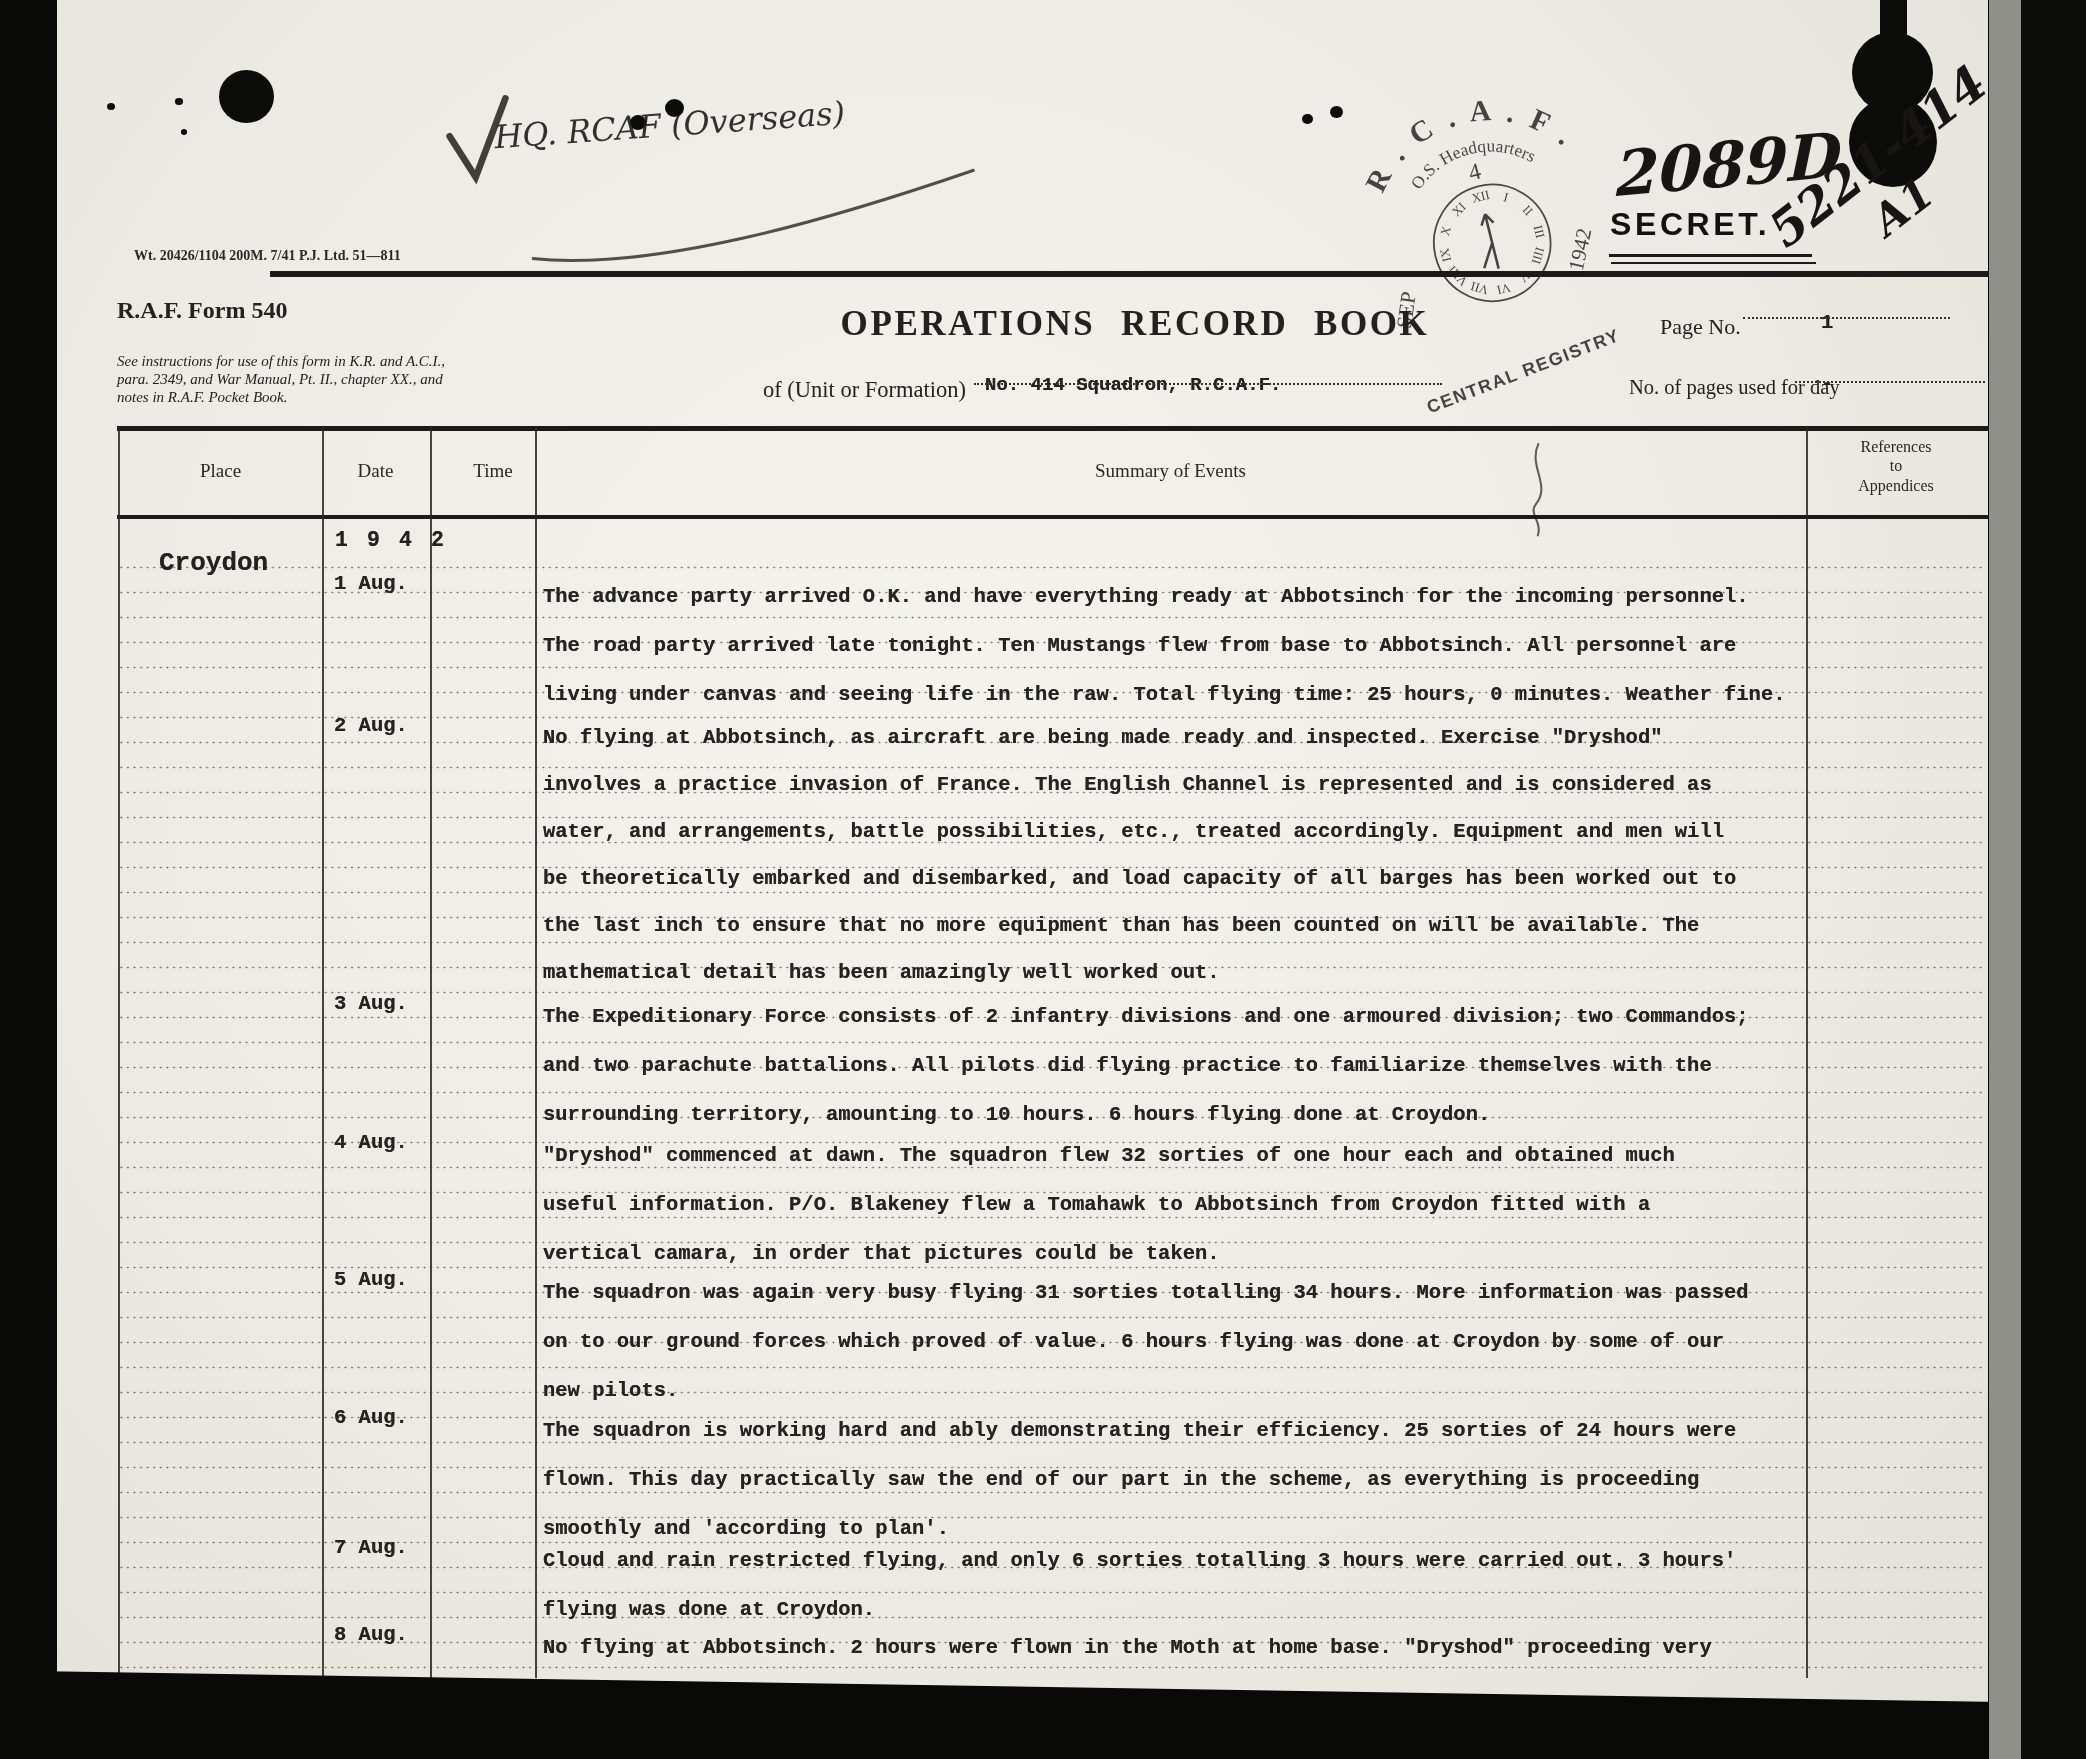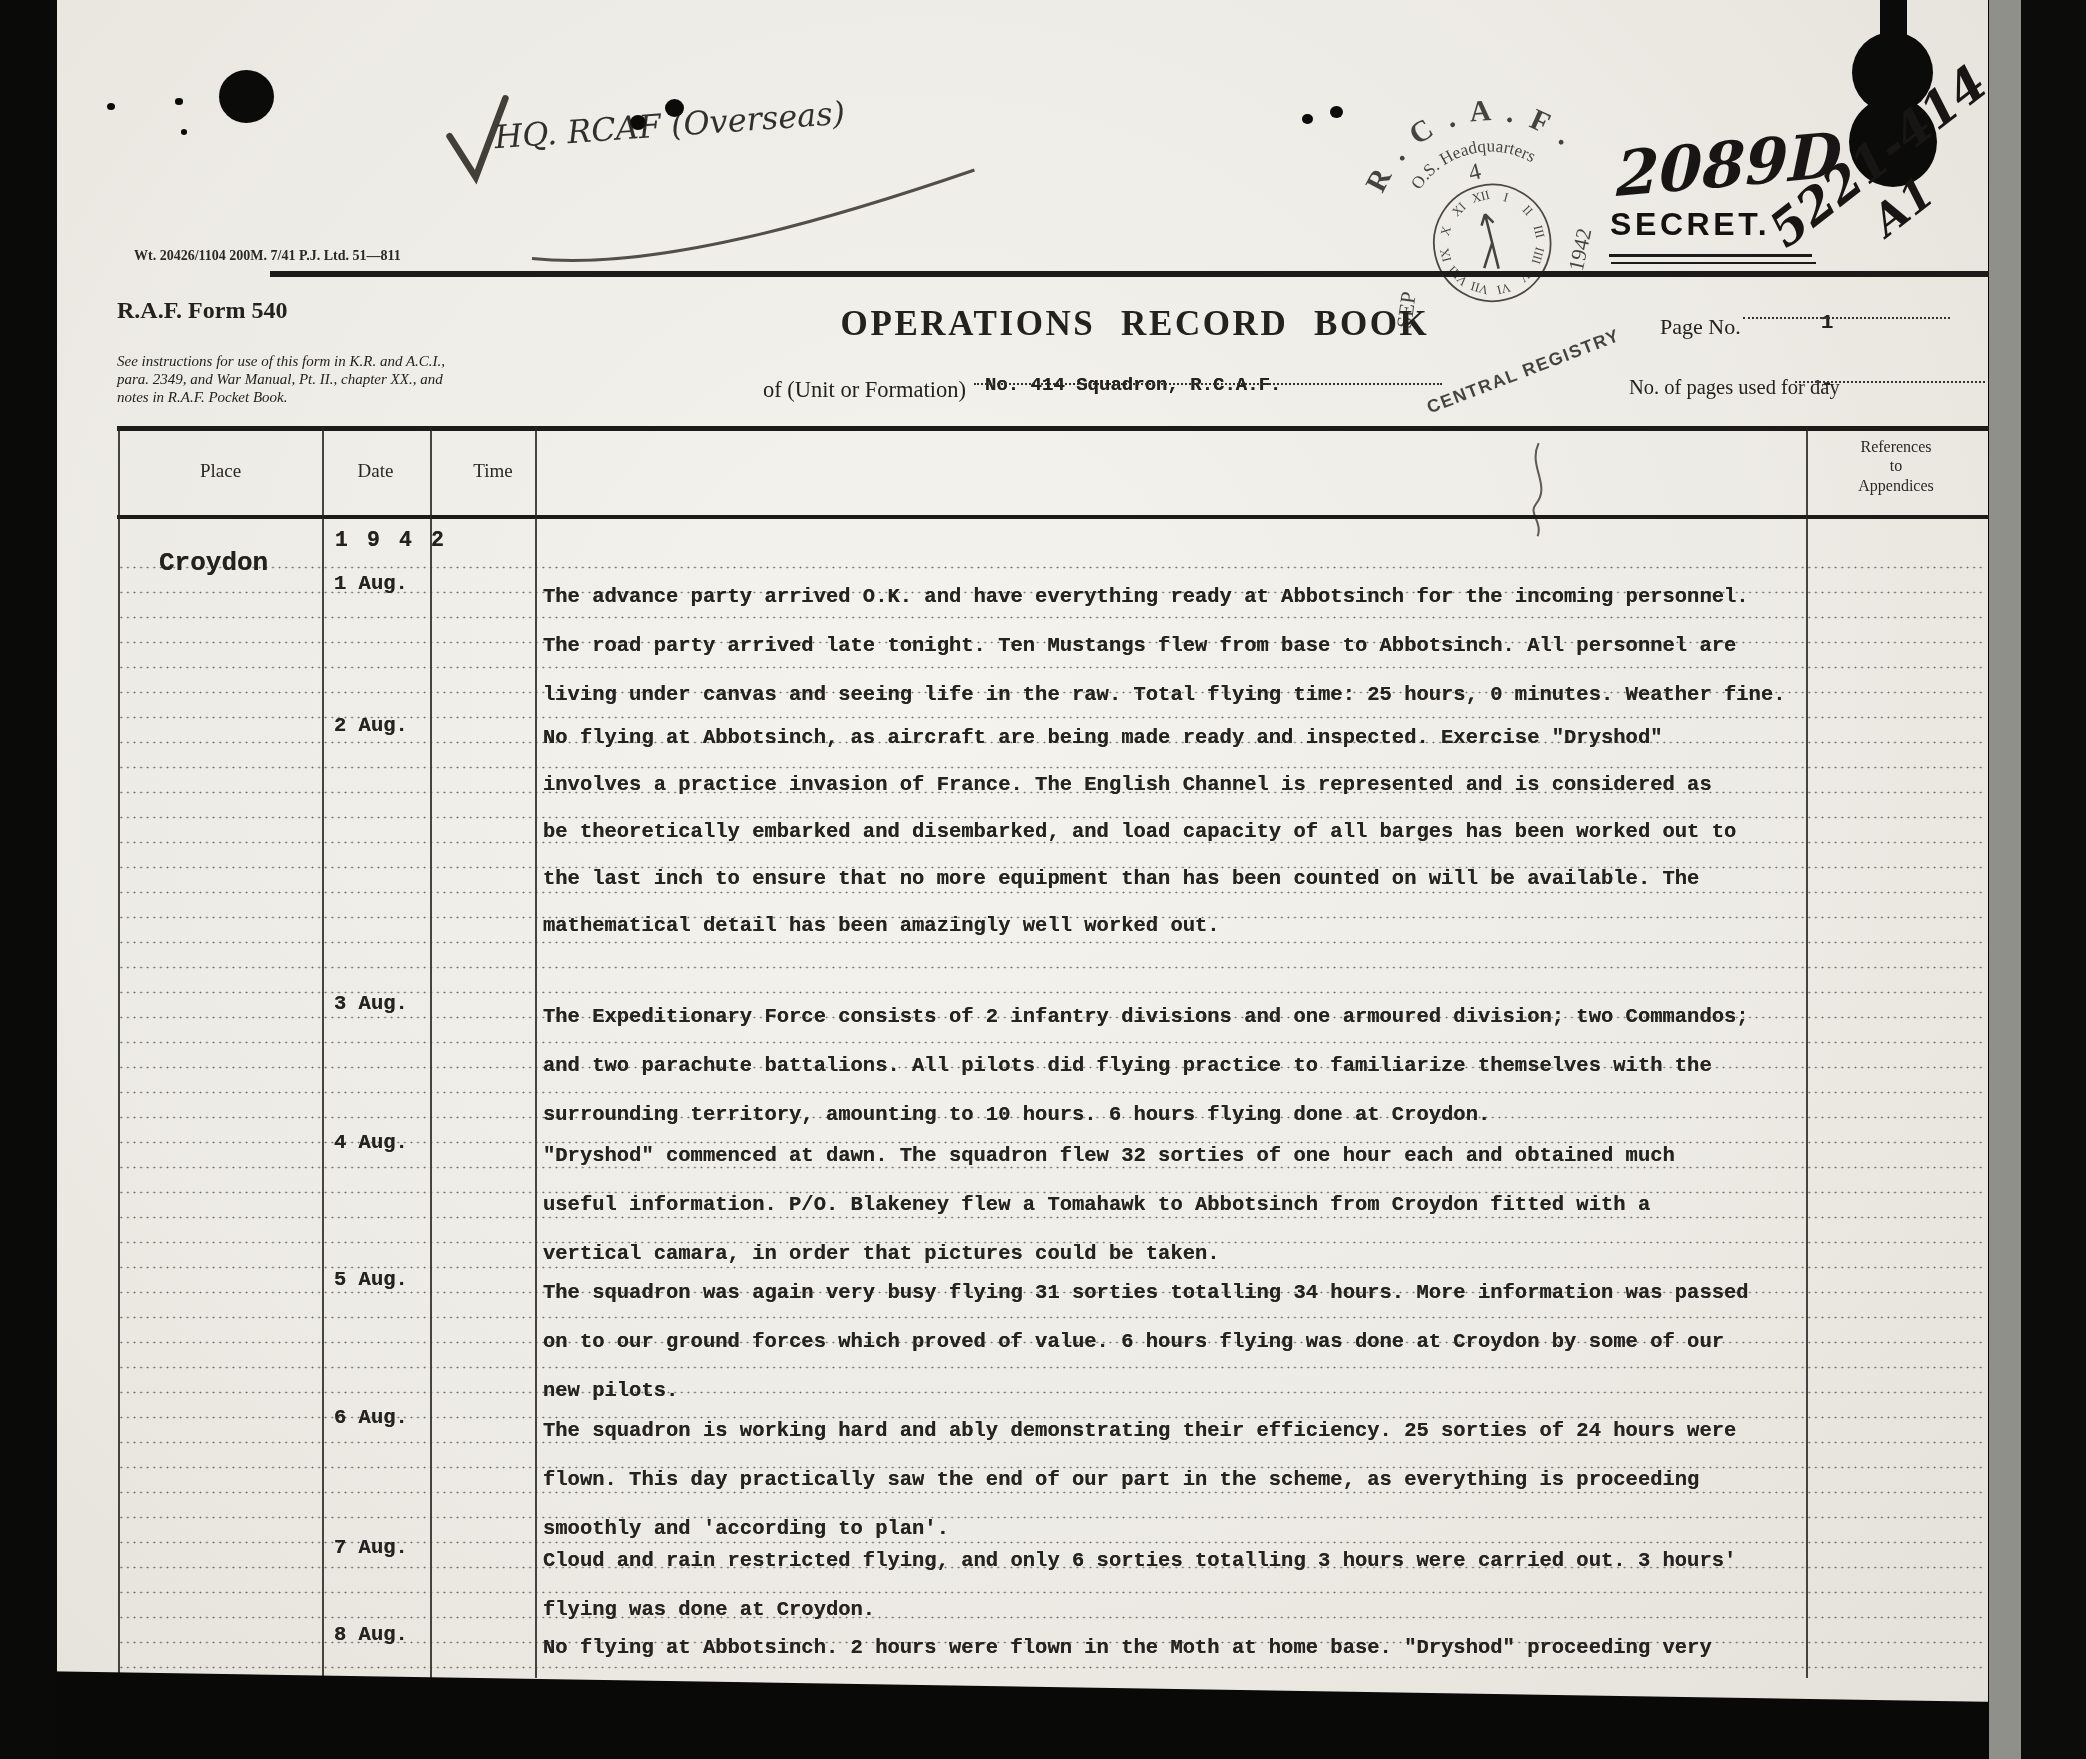--- a/index.html
+++ b/index.html
@@ -135,20 +135,21 @@
   <div class="vline" style="left:118px;top:427px;height:1251px;"></div>
   <div class="vline" style="left:322px;top:427px;height:1251px;"></div>
   <div class="vline" style="left:430px;top:427px;height:1251px;"></div>
   <div class="vline" style="left:535px;top:427px;height:1251px;"></div>
   <div class="vline" style="left:1806px;top:427px;height:1251px;"></div>
   <div class="dotgrid"></div>
 
   <div class="hcell" style="left:118px;top:460px;width:205px;">Place</div>
   <div class="hcell" style="left:322px;top:460px;width:107px;">Date</div>
   <div class="hcell" style="left:430px;top:460px;width:126px;">Time</div>
+  <div class="hcell" style="left:535px;top:460px;width:1271px;">Summary of Events</div>
   <div class="hcell" style="left:1806px;top:437px;width:180px;font-size:16px;line-height:19.4px;">
     <div>References</div>
     <div>to</div>
     <div>Appendices</div>
   </div>
 
   <div class="t mono" style="left:335px;top:528px;font-size:21.5px;letter-spacing:3.1px;">1 9 4 2</div>
   <div class="t mono" style="left:159px;top:548px;font-size:26px;">Croydon</div>
 
   <div class="datecell mono" style="top:572px;">1 Aug.</div>
@@ -161,20 +162,21 @@
   <div class="datecell mono" style="top:1623px;">8 Aug.</div>
 
   <div class="entry mono" style="top:572px;">
     <div>The advance party arrived O.K. and have everything ready at Abbotsinch for the incoming personnel.</div>
     <div>The road party arrived late tonight.  Ten Mustangs flew from base to Abbotsinch.  All personnel are</div>
     <div>living under canvas and seeing life in the raw.  Total flying time: 25 hours, 0 minutes.  Weather fine.</div>
   </div>
   <div class="entry mono tight" style="top:714px;">
     <div>No flying at Abbotsinch, as aircraft are being made ready and inspected.  Exercise "Dryshod"</div>
     <div>involves a practice invasion of France.  The English Channel is represented and is considered as</div>
+    <div>water, and arrangements, battle possibilities, etc., treated accordingly.  Equipment and men will</div>
     <div>be theoretically embarked and disembarked, and load capacity of all barges has  been worked out to</div>
     <div>the last inch to ensure that no more equipment than has been counted on will be available.  The</div>
     <div>mathematical detail has been amazingly well worked out.</div>
   </div>
   <div class="entry mono" style="top:992px;">
     <div>The Expeditionary Force consists of 2 infantry divisions and one armoured division; two Commandos;</div>
     <div>and two parachute battalions.  All pilots did flying practice to familiarize themselves with the</div>
     <div>surrounding territory, amounting to 10 hours.  6 hours flying done at Croydon.</div>
   </div>
   <div class="entry mono" style="top:1131px;">

